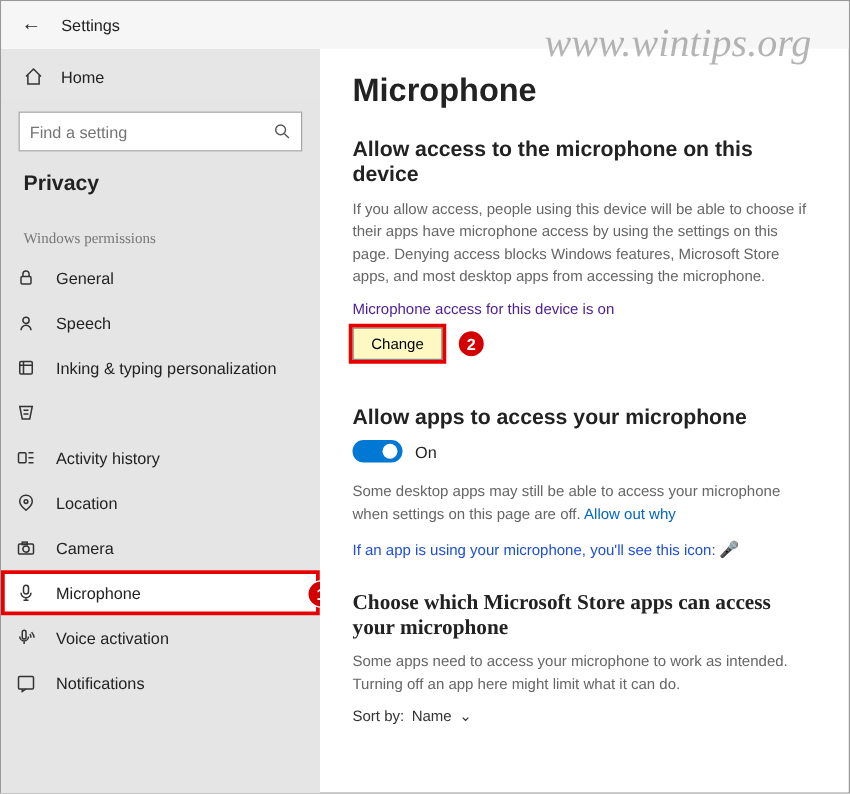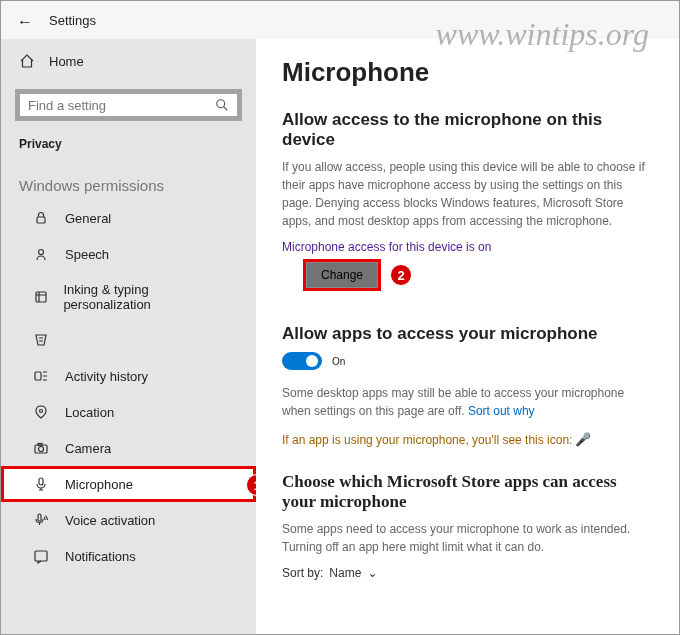--- a/index.html
+++ b/index.html
@@ -4,37 +4,37 @@
 <style>
 * { margin: 0; padding: 0; box-sizing: border-box; font-family: "Segoe UI", sans-serif; }
 body { background: #fff; width: 680px; height: 635px; overflow: hidden; position: relative; }
 .frame { border: 1px solid #999; width: 680px; height: 635px; display: flex; flex-direction: column; position: relative; }
 .watermark { position: absolute; top: 15px; right: 30px; font-size: 32px; color: rgba(120,120,120,0.55); font-style: italic; font-family: Georgia, serif; pointer-events: none; z-index: 10; }
 .topbar { display: flex; align-items: center; gap: 16px; padding: 10px 16px; font-size: 13px; color: #222; background: #f6f6f6; }
 .topbar .back { font-size: 16px; cursor: pointer; }
 .body { display: flex; flex: 1; overflow: hidden; }
 .sidebar { width: 255px; background: #e5e5e5; display: flex; flex-direction: column; padding-top: 4px; overflow-y: auto; font-size: 13px; color: #222; }
 .homeitem { display: flex; align-items: center; gap: 14px; padding: 10px 18px; background: #e6e6e6; cursor: pointer; }
-.search { margin: 10px 14px 6px; display: flex; align-items: center; border: 5px solid #a3a3a3; background: #fff; height: 32px; padding: 0 8px; }
+.search { margin: 10px 14px 6px; display: flex; align-items: center; border: 1px solid #a3a3a3; background: #fff; height: 32px; padding: 0 8px; }
 .search input { border: none; outline: none; flex: 1; font-size: 13px; background: transparent; }
 .search .sicon { color: #555; font-size: 14px; }
-.current { padding: 10px 18px; font-weight: 600; font-size: 12px; }
-.grouplabel { padding: 16px 18px 6px; font-size: 15px; color: #777; }
-.navitem { display: flex; align-items: center; gap: 14px; padding: 10px 32px; cursor: pointer; position: relative; }
+.current { padding: 10px 18px; font-weight: 600; font-size: 17px; }
+.grouplabel { padding: 16px 18px 6px; font-size: 12px; color: #777; font-family: Liberation Serif, serif; }
+.navitem { display: flex; align-items: center; gap: 14px; padding: 10px 12px; cursor: pointer; position: relative; }
 .navitem .icon { width: 18px; text-align: center; color: #333; font-size: 14px; }
 .navitem.highlighted { outline: 3px solid #e60000; outline-offset: -3px; background: #fff; }
 .annot { position: absolute; width: 22px; height: 22px; border-radius: 50%; background: #d40000; color: #fff; font-size: 13px; font-weight: bold; display: flex; align-items: center; justify-content: center; border: 1px solid #fff; }
 .main { flex: 1; padding: 18px 26px 10px; overflow-y: auto; color: #222; }
 .main h1 { font-size: 26px; font-weight: 600; margin-bottom: 22px; }
 .main h2 { font-size: 17px; font-weight: 600; margin: 18px 0 8px; }
 .main p { font-size: 12px; color: #666; line-height: 1.5; margin-bottom: 10px; max-width: 380px; }
 .statusline { font-size: 12px; color: #4c1d95; margin-bottom: 8px; }
 .changewrap { position: relative; display: inline-block; margin-bottom: 10px; }
-.changebtn { background: #737373; border: 1px solid #888; padding: 5px 14px; font-size: 12px; cursor: pointer; outline: 3px solid #e60000; outline-offset: 0; margin-left: 24px; }
-.toggle-row { display: flex; align-items: center; gap: 10px; margin: 8px 0 14px; font-size: 10px; }
+.changebtn { background: #fef9c3; border: 1px solid #888; padding: 5px 14px; font-size: 12px; cursor: pointer; outline: 3px solid #e60000; outline-offset: 0; }
+.toggle-row { display: flex; align-items: center; gap: 10px; margin: 8px 0 14px; font-size: 13px; }
 .toggle { width: 40px; height: 18px; border-radius: 10px; background: #0078d4; position: relative; cursor: pointer; }
 .toggle::after { content: ""; position: absolute; width: 12px; height: 12px; background: #fff; border-radius: 50%; top: 3px; right: 4px; }
 .link { color: #0067c0; cursor: pointer; }
 .micicon-inline { font-size: 13px; }
 .sortrow { display: flex; align-items: center; gap: 6px; font-size: 12px; color: #333; margin-top: 8px; }
 svg { display: block; }
 </style>
 </head>
 <body>
 
@@ -178,23 +178,23 @@
         <button class="changebtn">Change</button>
         <span class="annot" style="right:-34px; top:2px;">2</span>
       </div>
 
       <h2 style="margin-top:26px;">Allow apps to access your microphone</h2>
       <div class="toggle-row">
         <div class="toggle"></div>
         <span>On</span>
       </div>
       <p>
-        <span>Some desktop apps may still be able to access your microphone when settings on this page are off. </span><span class="link">Sort out why</span>
+        <span>Some desktop apps may still be able to access your microphone when settings on this page are off. </span><span class="link">Allow out why</span>
       </p>
-      <p style="color:#a16207;">
+      <p style="color:#1d4ed8;">
         <span>If an app is using your microphone, you'll see this icon: </span><span class="micicon-inline">🎤</span>
       </p>
 
       <h2 style="margin-top:22px;font-family:Liberation Serif, serif;">Choose which Microsoft Store apps can access your microphone</h2>
       <p>Some apps need to access your microphone to work as intended. Turning off an app here might limit what it can do.</p>
       <div class="sortrow">
         <span>Sort by:</span>
         <span>Name</span>
         <span>⌄</span>
       </div>

